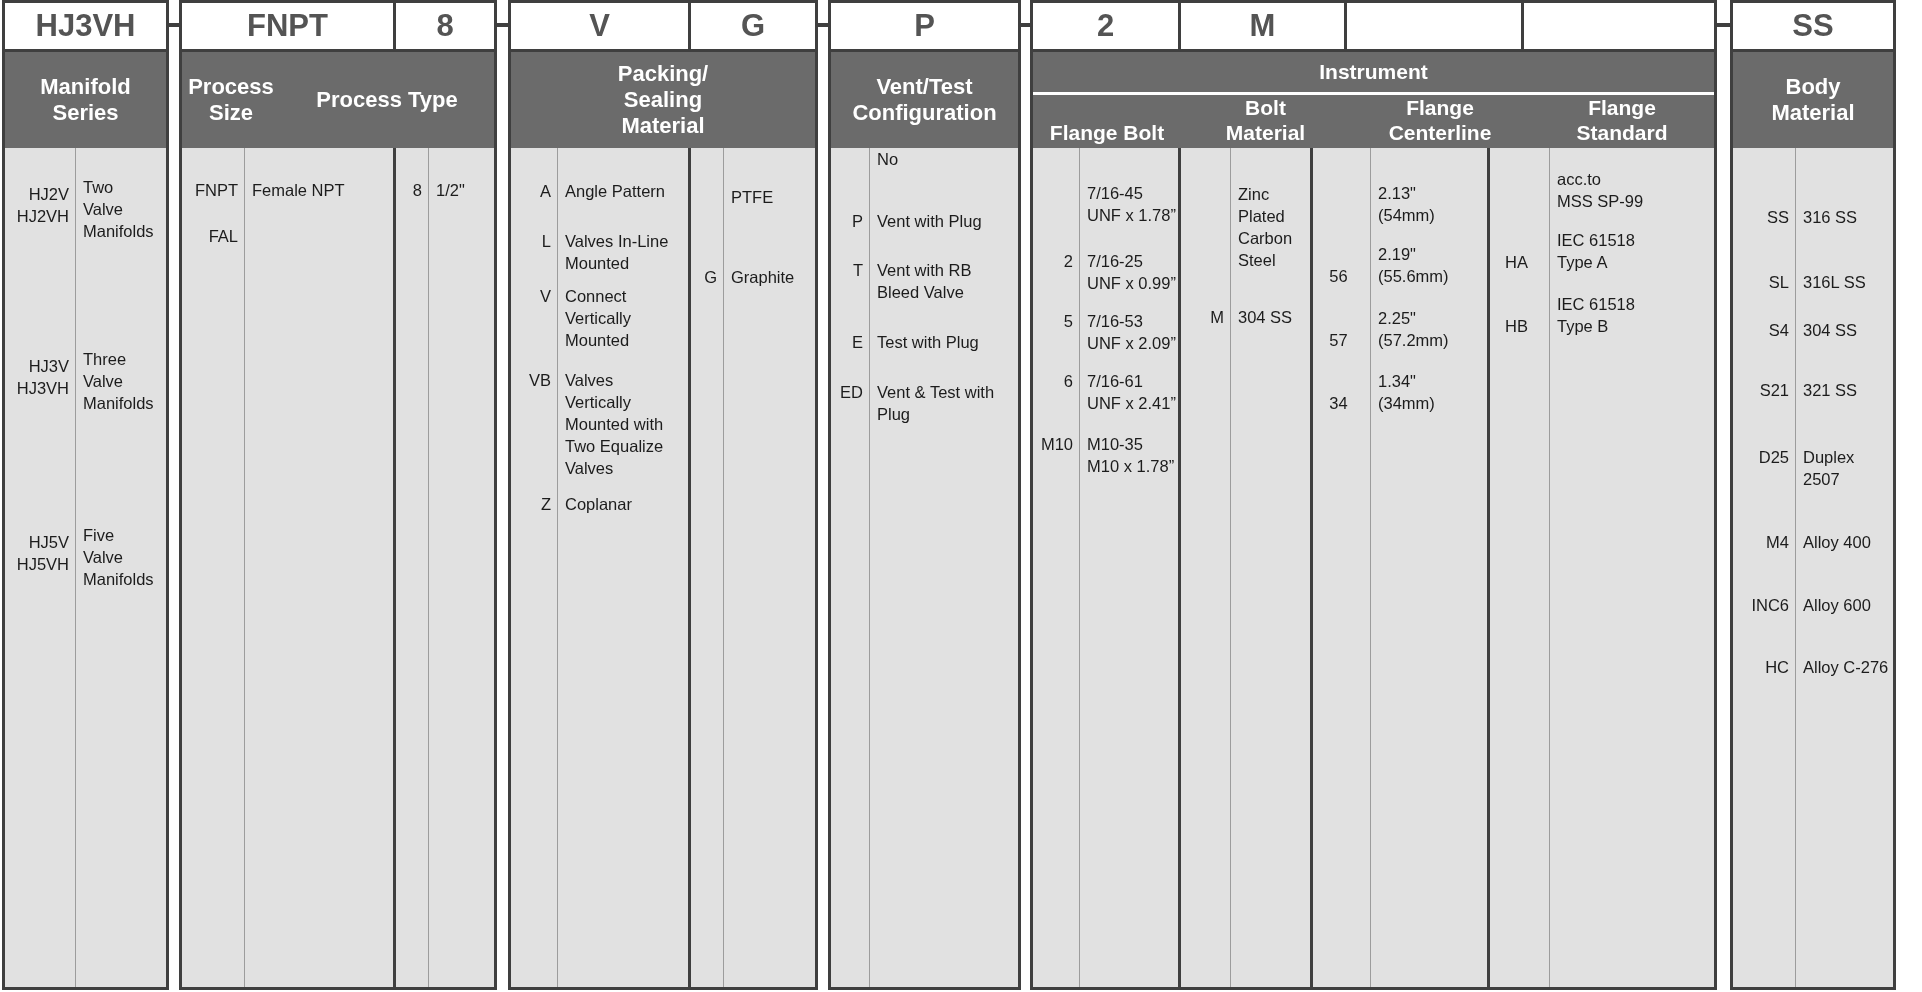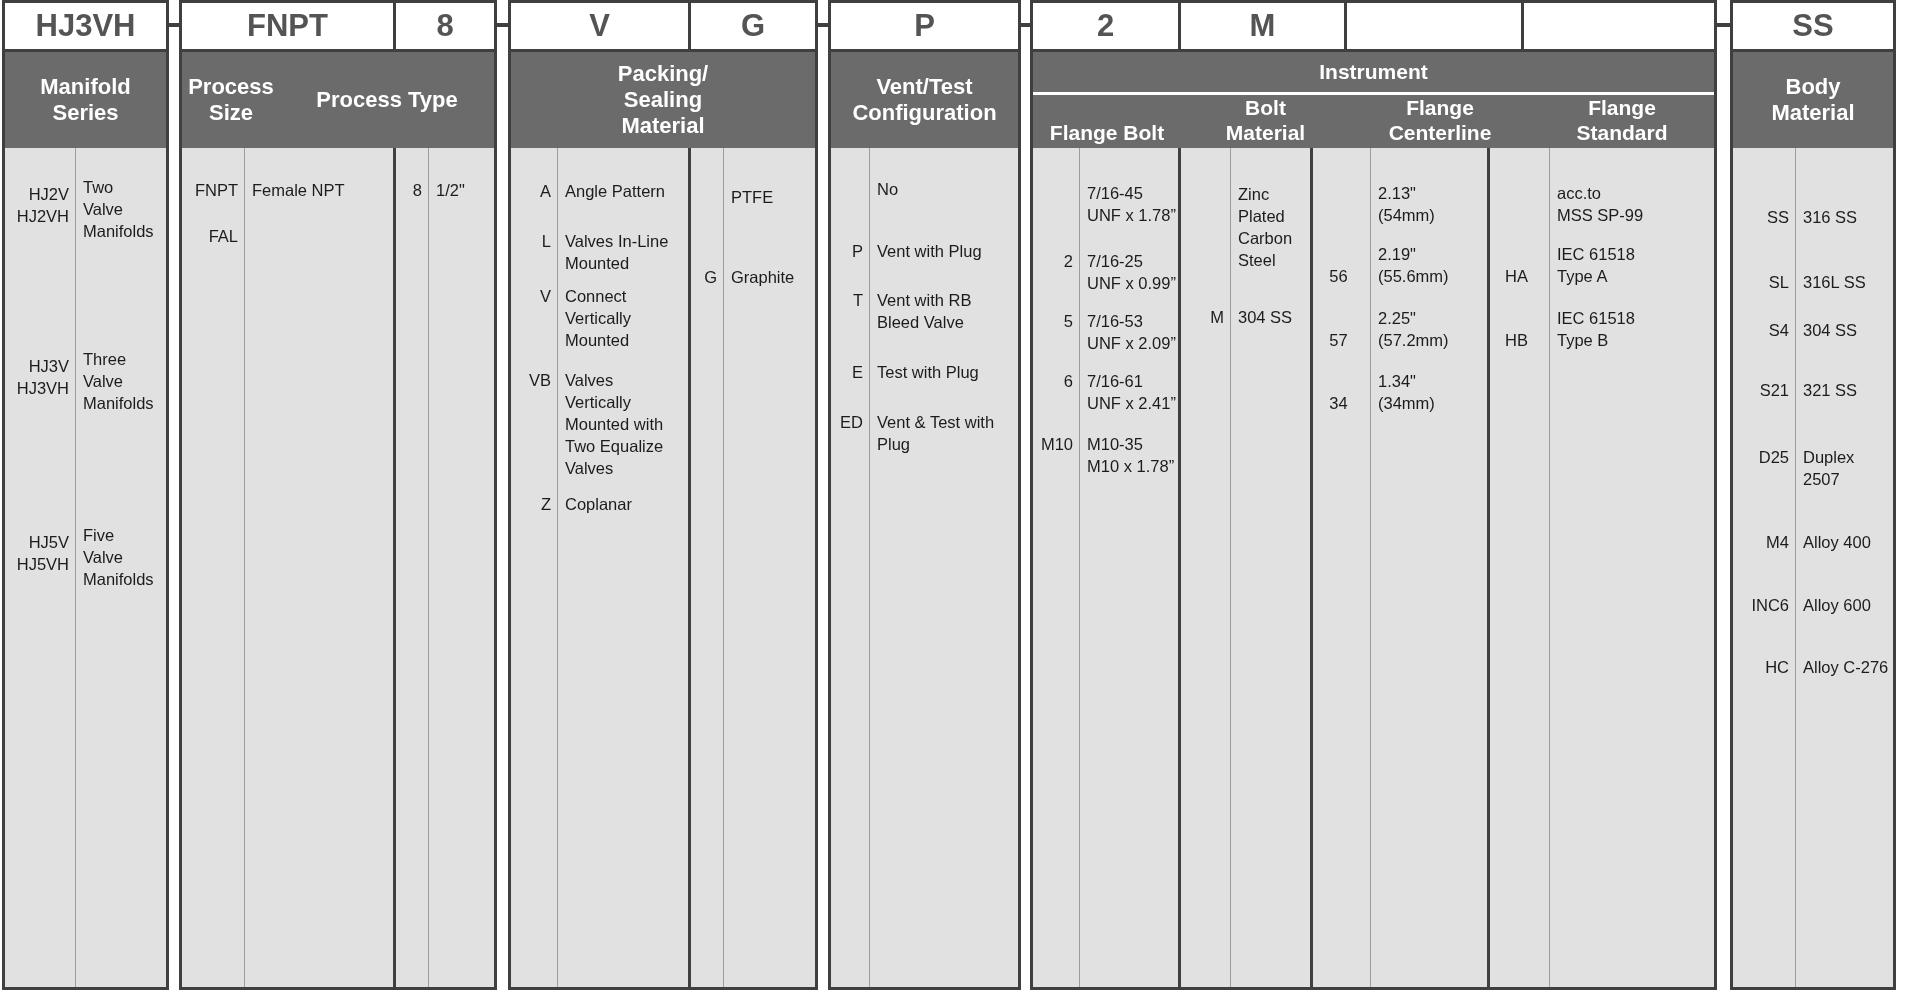--- a/index.html
+++ b/index.html
@@ -40,25 +40,25 @@
   .rd{flex:1;padding-left:8px;box-sizing:border-box;font-size:16.5px;line-height:22px;white-space:pre-line;}
   .code-low .rc{padding-top:22px;text-align:center;}
   .s1 .rc{padding-top:7px;}
   .connector{position:absolute;top:23px;height:4px;background:#3f3f3f;}
 
   .s1 .row:nth-child(1){margin-top:28px}.s1 .row:nth-child(2){margin-top:106px}.s1 .row:nth-child(3){margin-top:110px}
   .s2 .row:nth-child(1){margin-top:31px}.s2 .row:nth-child(2){margin-top:24px}
   .s3 .row:nth-child(1){margin-top:31px}
   .s4 .row:nth-child(1){margin-top:32px}.s4 .row:nth-child(2){margin-top:28px}.s4 .row:nth-child(3){margin-top:11px}.s4 .row:nth-child(4){margin-top:18px}.s4 .row:nth-child(5){margin-top:14px}
   .s5 .row:nth-child(1){margin-top:38px}.s5 .row:nth-child(2){margin-top:58px}
-  .s6 .row:nth-child(1){margin-top:30px}.s6 .row:nth-child(2){margin-top:40px}.s6 .row:nth-child(3){margin-top:27px}.s6 .row:nth-child(4){margin-top:28px}.s6 .row:nth-child(5){margin-top:28px}
+  .s6 .row:nth-child(1){}.s6 .row:nth-child(2){margin-top:40px}.s6 .row:nth-child(3){margin-top:27px}.s6 .row:nth-child(4){margin-top:28px}.s6 .row:nth-child(5){margin-top:28px}
   .s7 .row:nth-child(1){margin-top:34px}.s7 .row:nth-child(2){margin-top:24px}.s7 .row:nth-child(3){margin-top:16px}.s7 .row:nth-child(4){margin-top:16px}.s7 .row:nth-child(5){margin-top:19px}
   .s8 .row:nth-child(1){margin-top:35px}.s8 .row:nth-child(2){margin-top:35px}
   .s9 .row:nth-child(1){margin-top:34px}.s9 .row:nth-child(2){margin-top:17px}.s9 .row:nth-child(3){margin-top:20px}.s9 .row:nth-child(4){margin-top:19px}
-  .s10 .row:nth-child(1){margin-top:34px}.s10 .row:nth-child(2){margin-top:17px}.s10 .row:nth-child(3){margin-top:20px}
+  .s10 .row:nth-child(1){margin-top:20px}.s10 .row:nth-child(2){margin-top:17px}.s10 .row:nth-child(3){margin-top:20px}
   .s11 .row:nth-child(1){margin-top:58px}.s11 .row:nth-child(2){margin-top:43px}.s11 .row:nth-child(3){margin-top:26px}.s11 .row:nth-child(4){margin-top:38px}.s11 .row:nth-child(5){margin-top:45px}.s11 .row:nth-child(6){margin-top:41px}.s11 .row:nth-child(7){margin-top:41px}.s11 .row:nth-child(8){margin-top:40px}
 </style>
 </head>
 <body>
 
 <div class="group" style="left:2px;width:167px">
   <div class="code-row">
     <div class="code-box grow">HJ3VH</div>
   </div>
   <div class="band">

